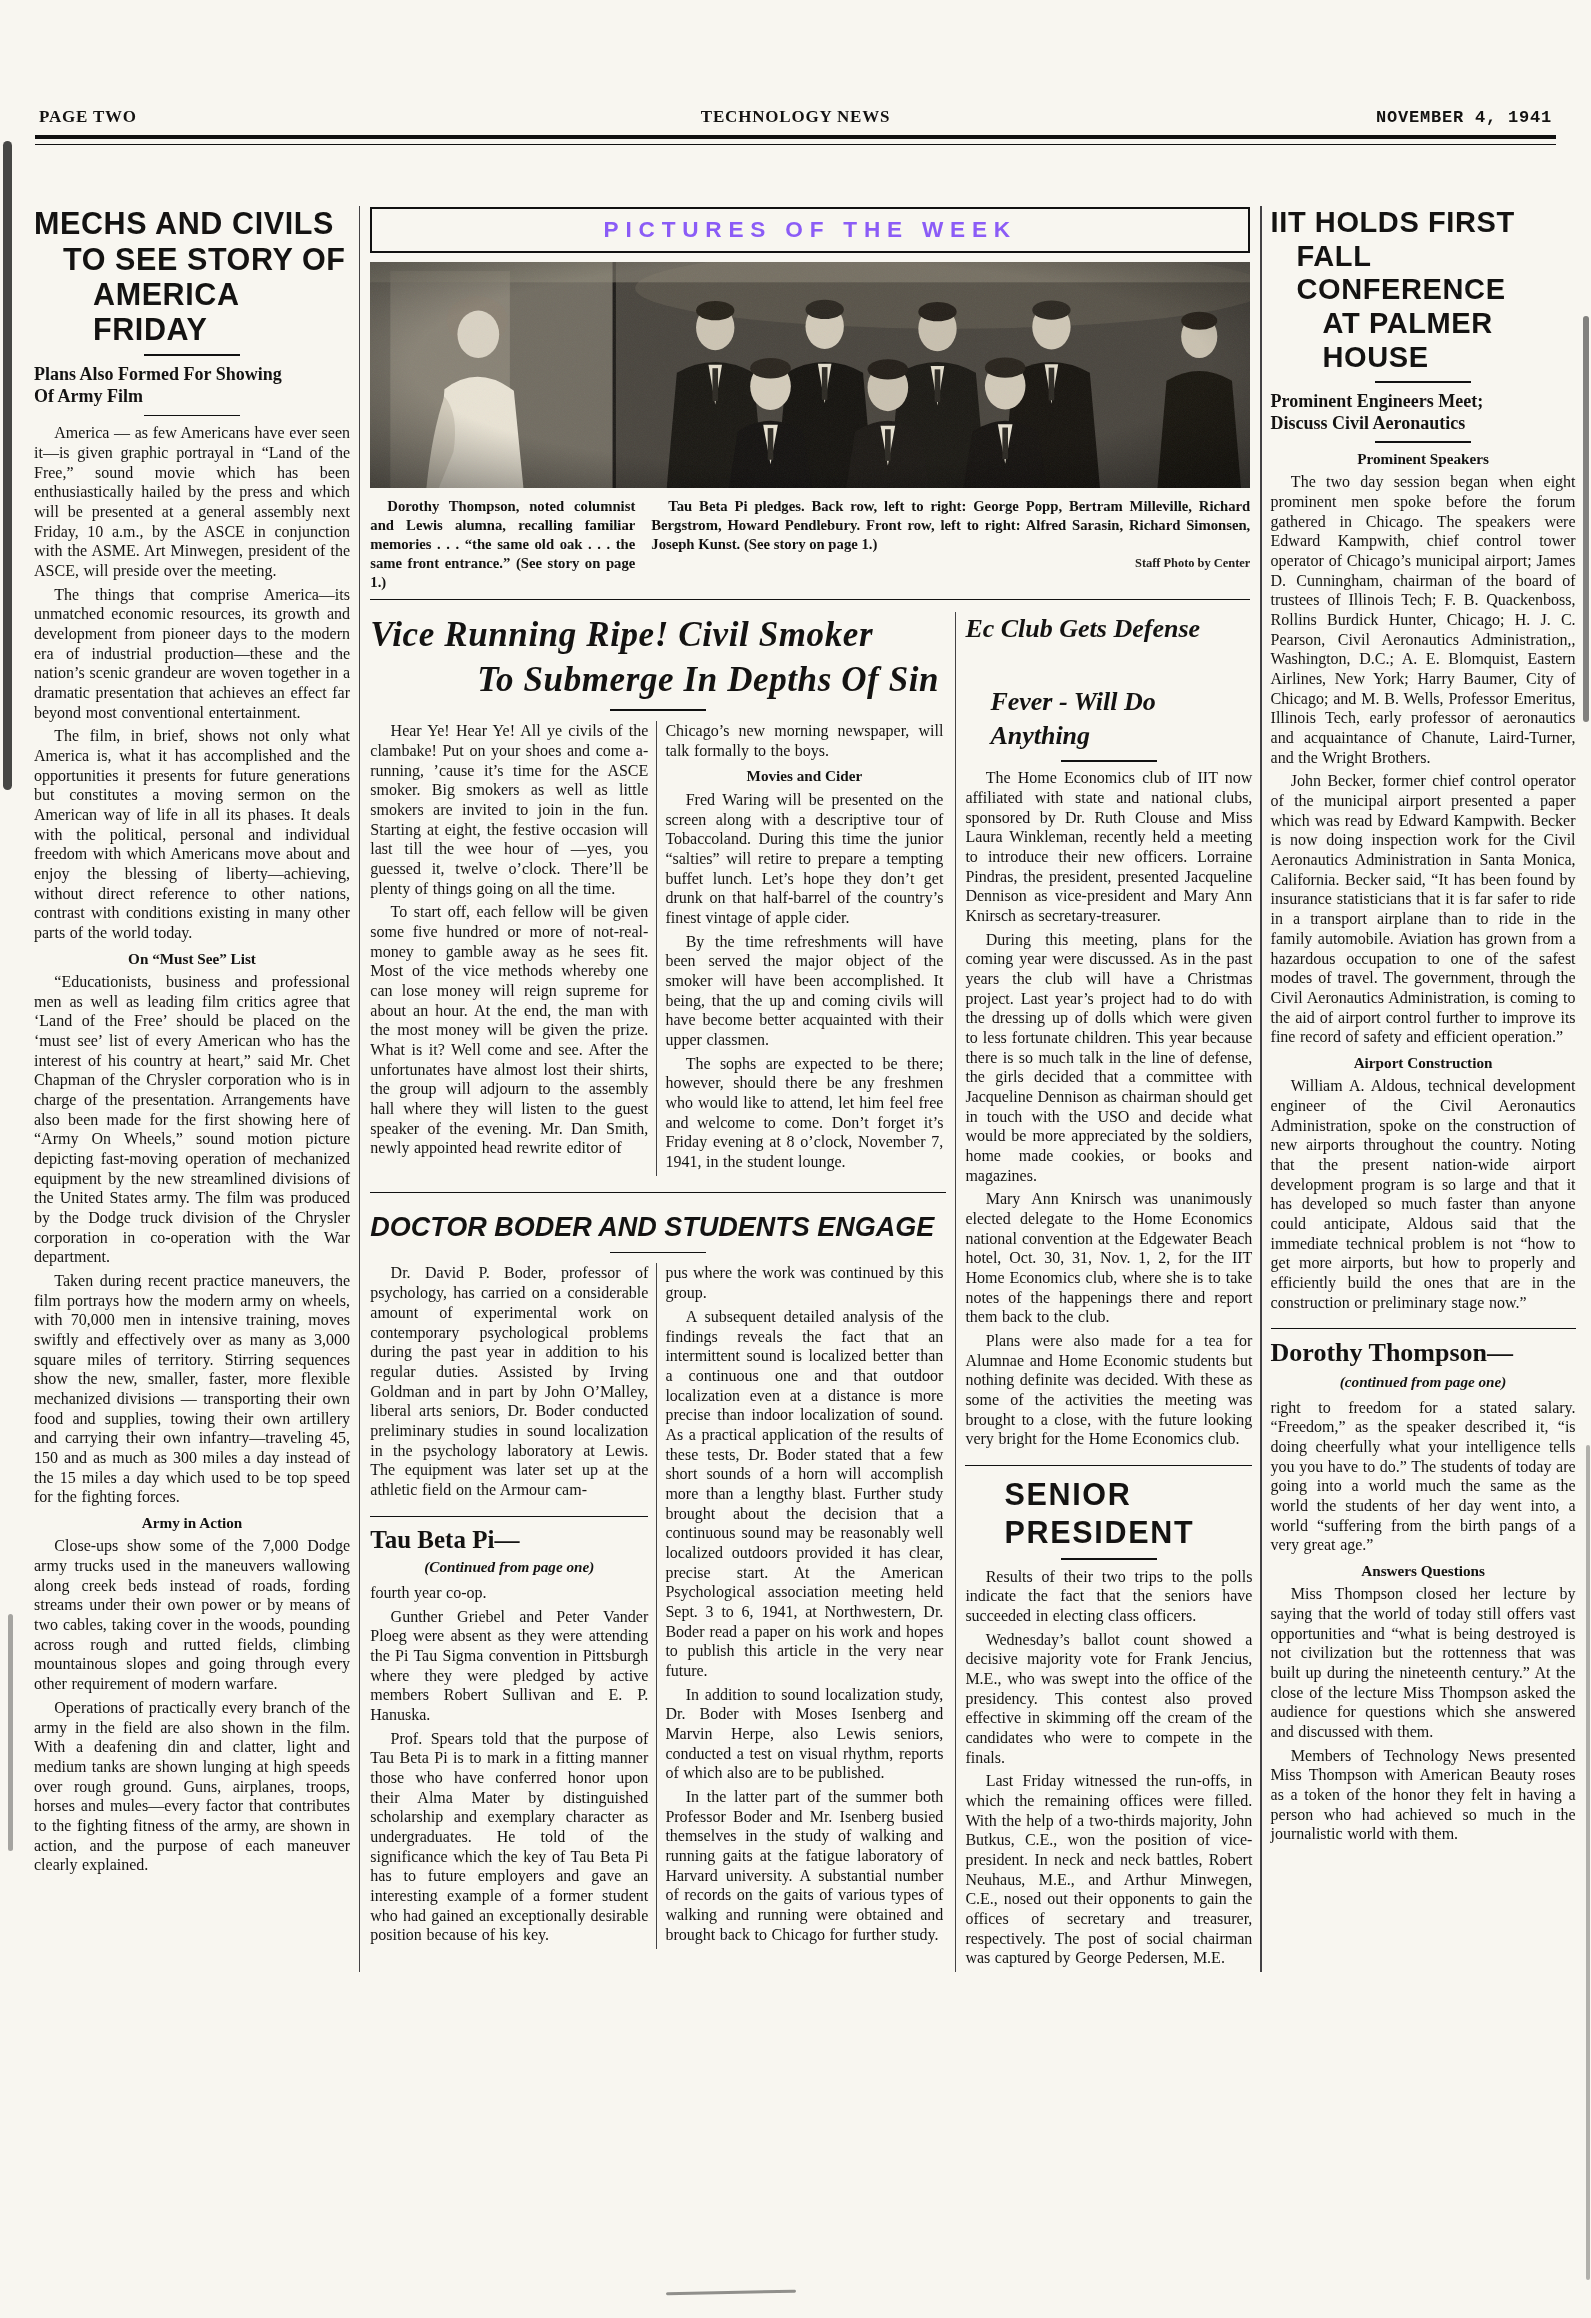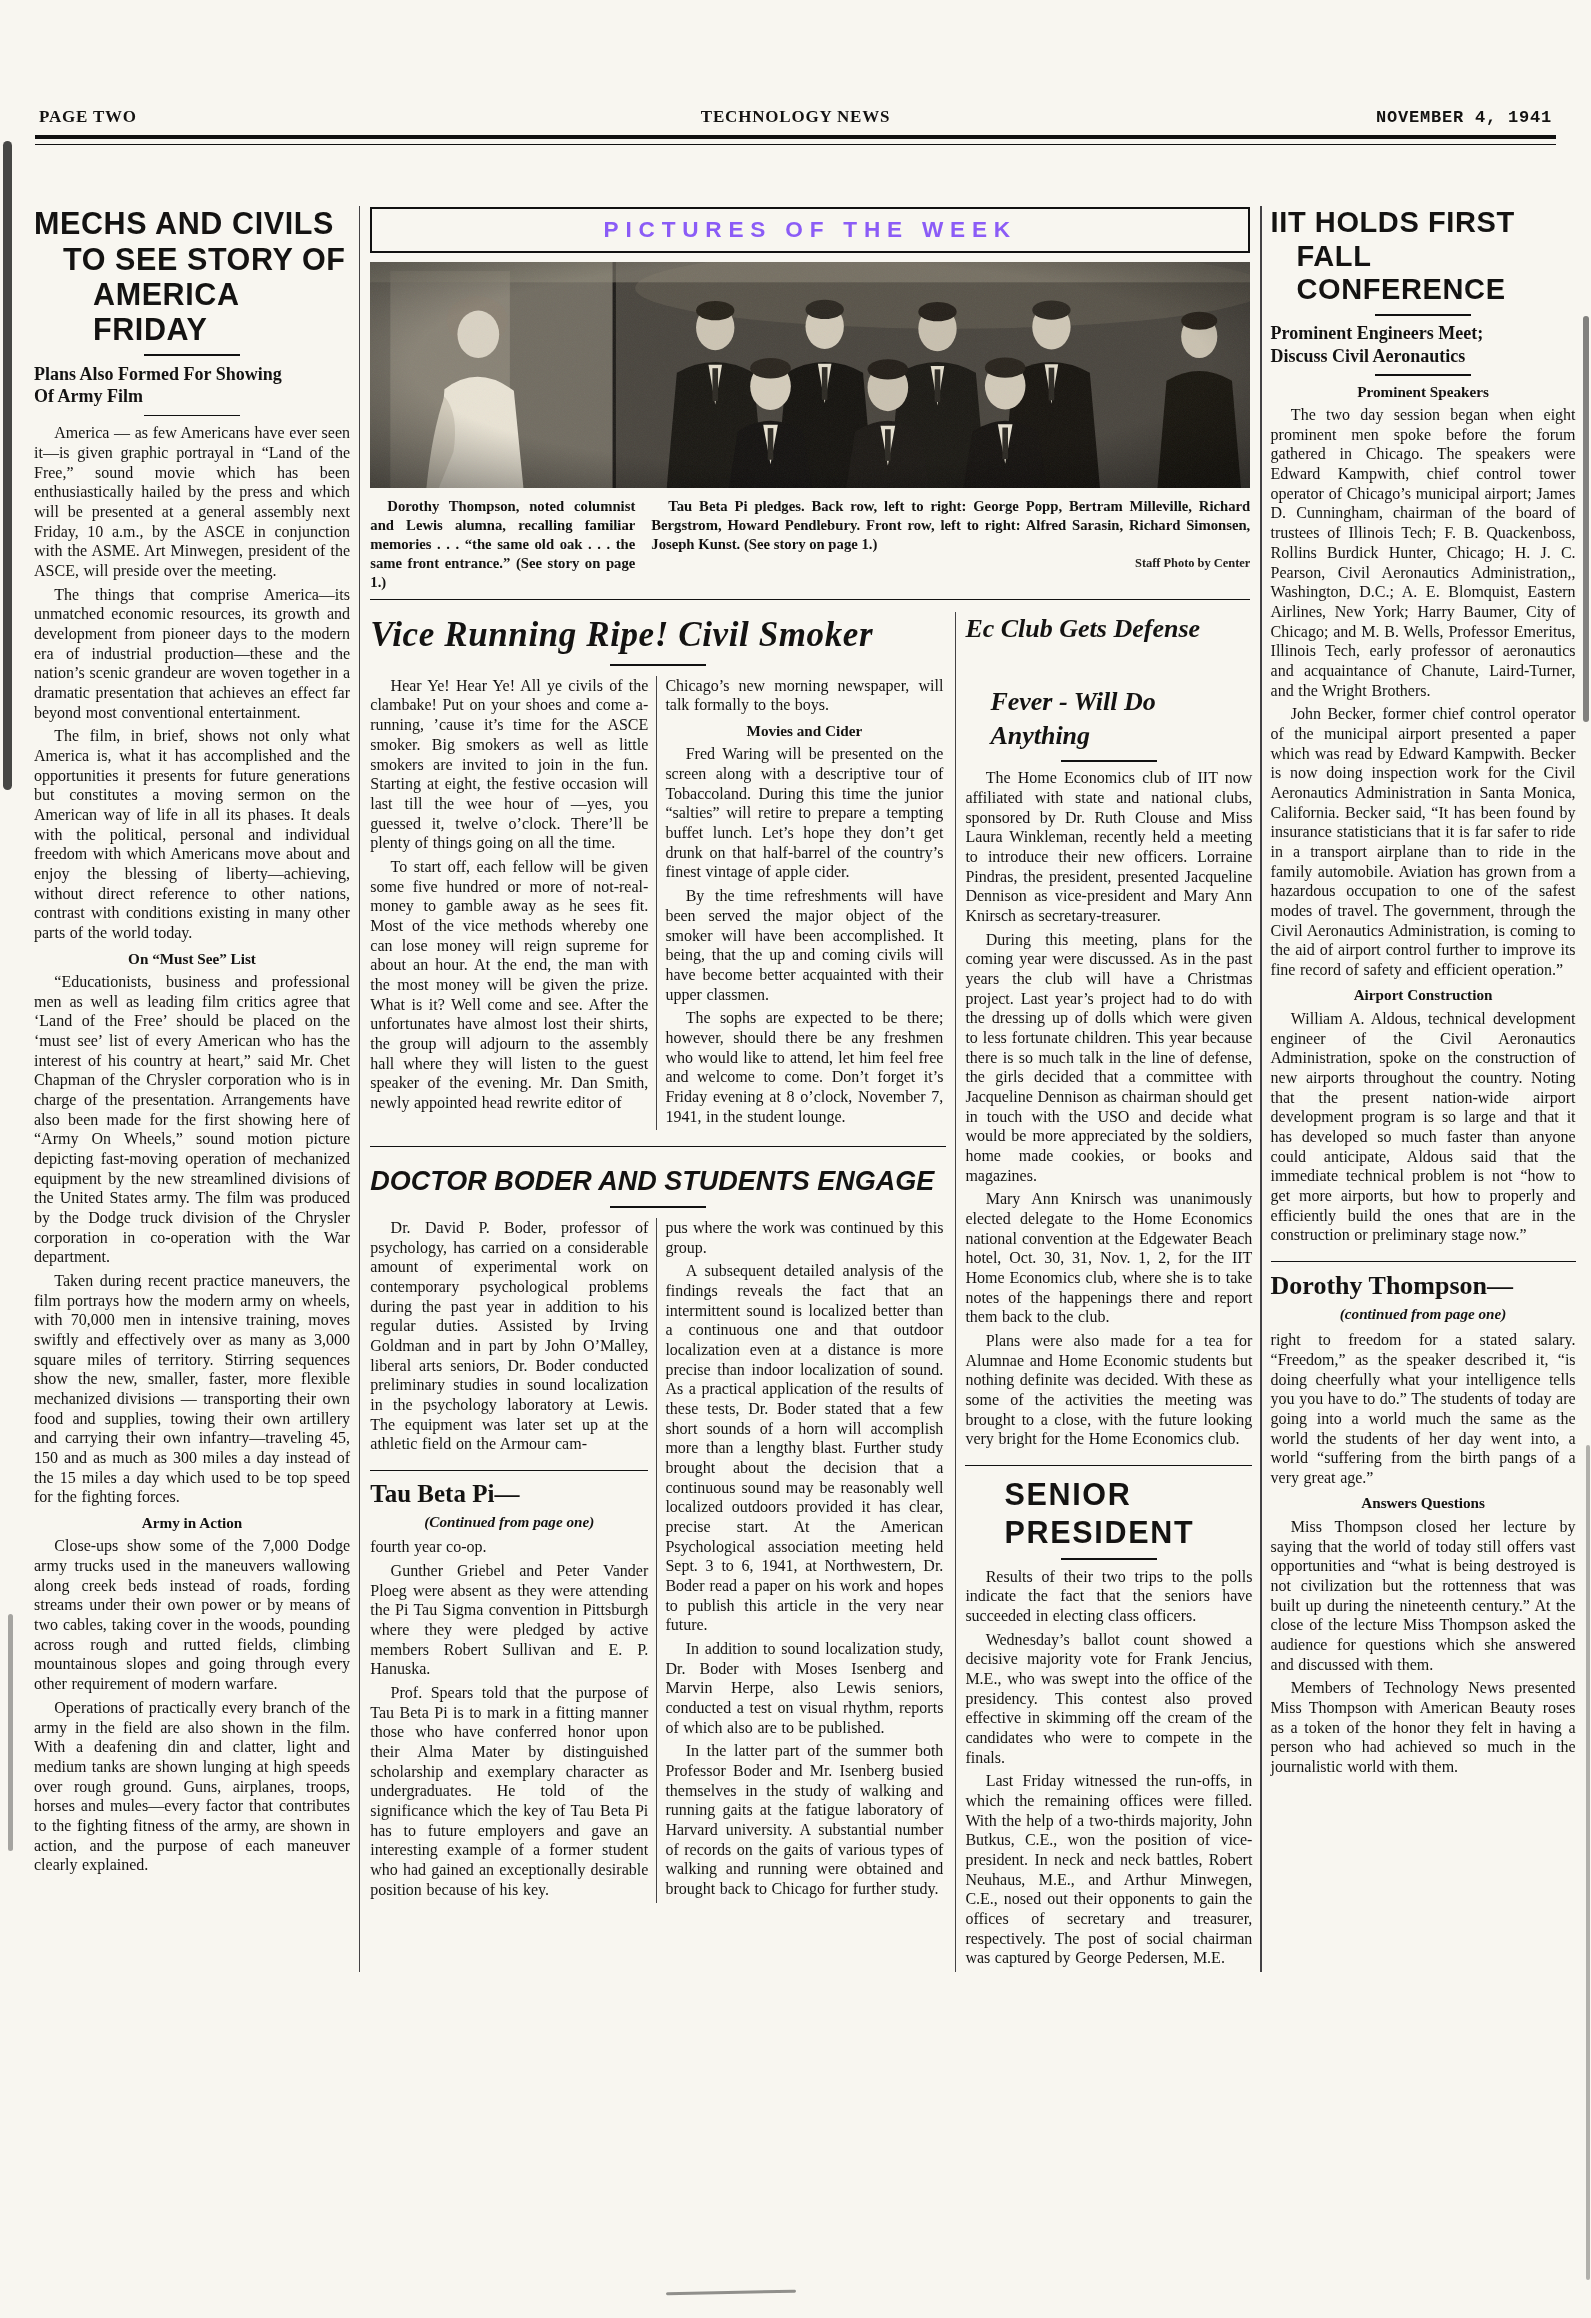--- a/index.html
+++ b/index.html
@@ -215,20 +215,21 @@
       </div>
 
       <div class="mid-rule"></div>
 
       <div class="mid-lower">
 
         <div class="two-col-block">
 
           <div class="vice-hl">
             <div>Vice Running Ripe! Civil Smoker</div>
+            <div class="l1">To Submerge In Depths Of Sin</div>
           </div>
           <div class="short-rule"></div>
 
           <div class="twin-cols">
             <div class="tc-a">
               <p class="bp">Hear Ye! Hear Ye! All ye civils of the clambake! Put on your shoes and come a-running, ’cause it’s time for the ASCE smoker. Big smokers as well as little smokers are invited to join in the fun. Starting at eight, the festive occasion will last till the wee hour of —yes, you guessed it, twelve o’clock. There’ll be plenty of things going on all the time.</p>
               <p class="bp">To start off, each fellow will be given some five hundred or more of not-real-money to gamble away as he sees fit. Most of the vice methods whereby one can lose money will reign supreme for about an hour. At the end, the man with the most money will be given the prize. What is it? Well come and see. After the unfortunates have almost lost their shirts, the group will adjourn to the assembly hall where they will listen to the guest speaker of the evening. Mr. Dan Smith, newly appointed head rewrite editor of</p>
             </div>
             <div class="vrule"></div>
             <div class="tc-b">
@@ -299,20 +300,21 @@
 
       </div>
     </div>
 
     <div class="vrule"></div>
 
     <div class="col-right">
       <div class="hl-sans iit-hl">
         <div>IIT HOLDS FIRST</div>
         <div class="l1">FALL CONFERENCE</div>
+        <div class="l2">AT PALMER HOUSE</div>
       </div>
       <div class="short-rule"></div>
       <div class="subhead">
         <div>Prominent Engineers Meet;</div>
         <div>Discuss Civil Aeronautics</div>
       </div>
       <div class="short-rule"></div>
       <div class="crosshead">Prominent Speakers</div>
       <p class="bp">The two day session began when eight prominent men spoke before the forum gathered in Chicago. The speakers were Edward Kampwith, chief control tower operator of Chicago’s municipal airport; James D. Cunningham, chairman of the board of trustees of Illinois Tech; F. B. Quackenboss, Rollins Burdick Hunter, Chicago; H. J. C. Pearson, Civil Aeronautics Administration,, Washington, D.C.; A. E. Blomquist, Eastern Airlines, New York; Harry Baumer, City of Chicago; and M. B. Wells, Professor Emeritus, Illinois Tech, early professor of aeronautics and acquaintance of Chanute, Laird-Turner, and the Wright Brothers.</p>
       <p class="bp">John Becker, former chief control operator of the municipal airport presented a paper which was read by Edward Kampwith. Becker is now doing inspection work for the Civil Aeronautics Administration in Santa Monica, California. Becker said, “It has been found by insurance statisticians that it is far safer to ride in a transport airplane than to ride in the family automobile. Aviation has grown from a hazardous occupation to one of the safest modes of travel. The government, through the Civil Aeronautics Administration, is coming to the aid of airport control further to improve its fine record of safety and efficient operation.”</p>

